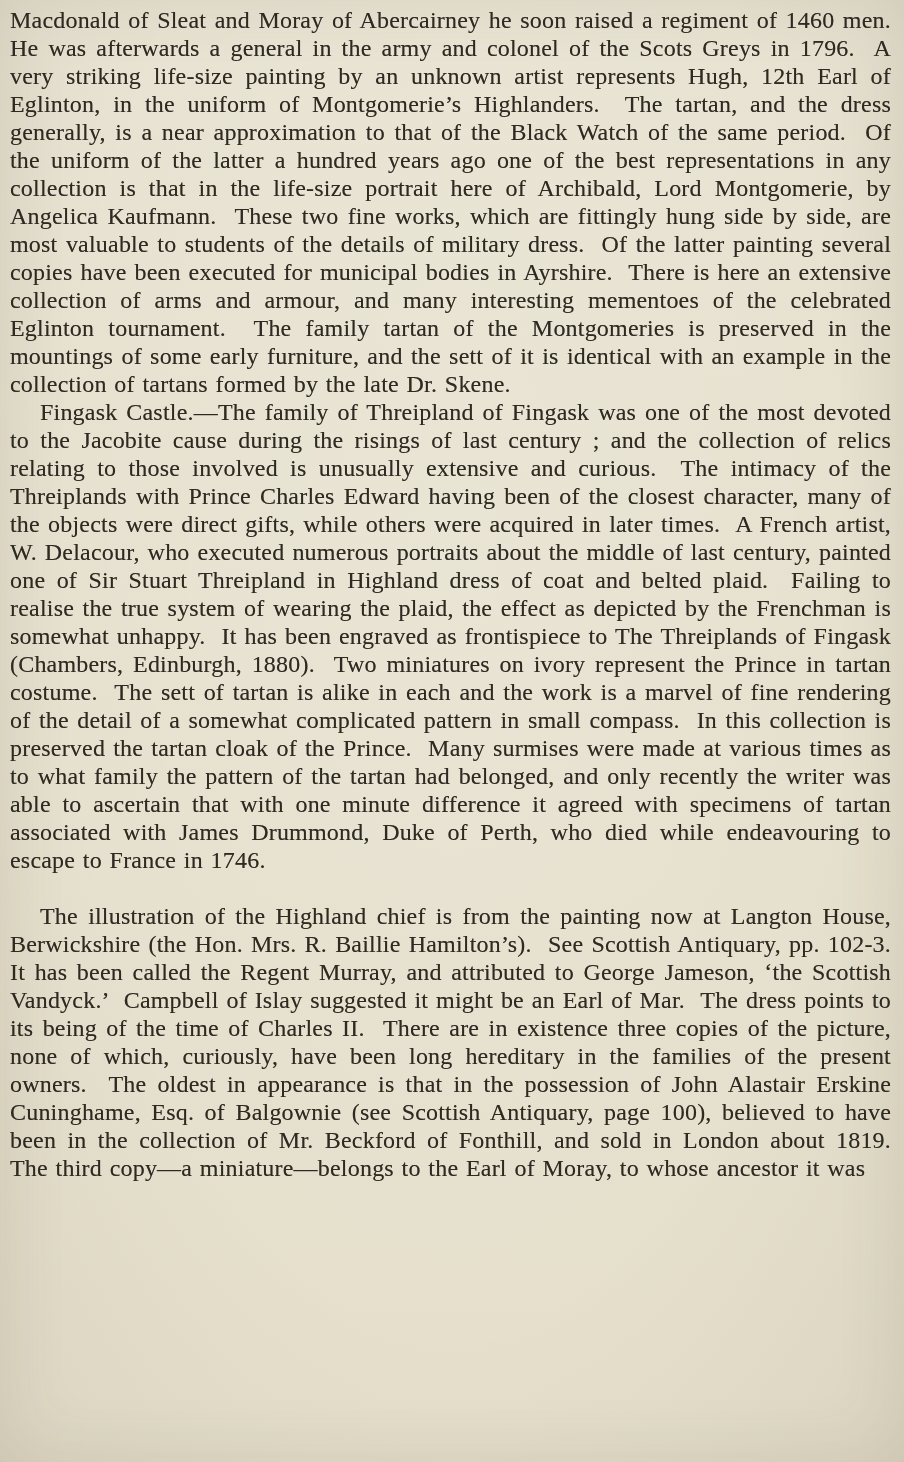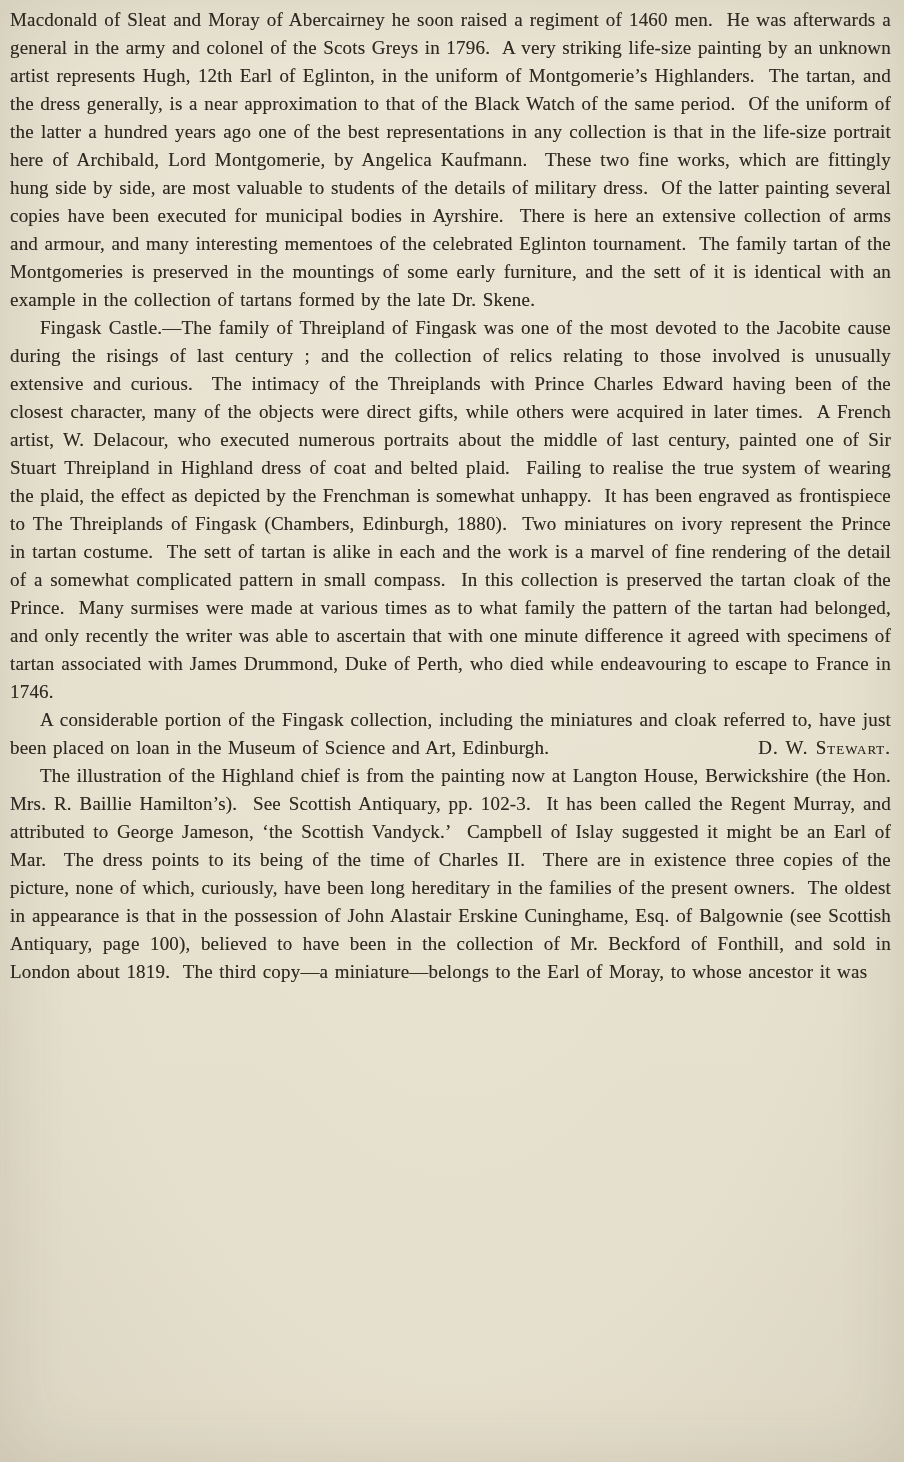--- a/index.html
+++ b/index.html
@@ -19,40 +19,39 @@
     width: 904px;
     height: 1462px;
     padding: 6px 13px 0 10px;
     background:
       radial-gradient(ellipse at 50% 38%, rgba(255,255,255,0.10), rgba(0,0,0,0.00) 60%, rgba(60,48,28,0.06) 100%),
       linear-gradient(var(--paper, #e8e3d2), var(--paper-dark, #e5dfcc));
     box-shadow: inset 0 0 70px rgba(92,76,48,0.12);
   }
   .para {
     margin: 0;
-    font-size: 19px;
+    font-size: 24px;
     line-height: 28px;
     text-align: justify;
     white-space: pre-wrap;
     letter-spacing: 0.2px;
     word-spacing: 1.5px;
     text-shadow: 0 0 0.5px rgba(46,42,34,0.45);
   }
   .para.indent { text-indent: 30px; }
-  .para.space-before { }
+  .para.space-before { margin-top: 28px; }
   .seg-italic { }
   .seg-signature {
     float: right;
     font-variant: small-caps;
     letter-spacing: 1px;
   }
 </style>
 </head>
 <body>
 
 <div class="page">
   <div id="text-block">
       <p class="para"><span>Macdonald of Sleat and Moray of Abercairney he soon raised a regiment of 1460 men.  He was afterwards a general in the army and colonel of the Scots Greys in 1796.  A very striking life-size painting by an unknown artist represents Hugh, 12th Earl of Eglinton, in the uniform of Montgomerie’s Highlanders.  The tartan, and the dress generally, is a near approximation to that of the Black Watch of the same period.  Of the uniform of the latter a hundred years ago one of the best representations in any collection is that in the life-size portrait here of Archibald, Lord Montgomerie, by Angelica Kaufmann.  These two fine works, which are fittingly hung side by side, are most valuable to students of the details of military dress.  Of the latter painting several copies have been executed for municipal bodies in Ayrshire.  There is here an extensive collection of arms and armour, and many interesting mementoes of the celebrated Eglinton tournament.  The family tartan of the Montgomeries is preserved in the mountings of some early furniture, and the sett of it is identical with an example in the collection of tartans formed by the late Dr. Skene.</span></p>
       <p class="para indent"><span class="seg-italic">Fingask Castle.</span><span>—The family of Threipland of Fingask was one of the most devoted to the Jacobite cause during the risings of last century ; and the collection of relics relating to those involved is unusually extensive and curious.  The intimacy of the Threiplands with Prince Charles Edward having been of the closest character, many of the objects were direct gifts, while others were acquired in later times.  A French artist, W. Delacour, who executed numerous portraits about the middle of last century, painted one of Sir Stuart Threipland in Highland dress of coat and belted plaid.  Failing to realise the true system of wearing the plaid, the effect as depicted by the Frenchman is somewhat unhappy.  It has been engraved as frontispiece to </span><span class="seg-italic">The Threiplands of Fingask</span><span> (Chambers, Edinburgh, 1880).  Two miniatures on ivory represent the Prince in tartan costume.  The sett of tartan is alike in each and the work is a marvel of fine rendering of the detail of a somewhat complicated pattern in small compass.  In this collection is preserved the tartan cloak of the Prince.  Many surmises were made at various times as to what family the pattern of the tartan had belonged, and only recently the writer was able to ascertain that with one minute difference it agreed with specimens of tartan associated with James Drummond, Duke of Perth, who died while endeavouring to escape to France in 1746.</span></p>
-      <p class="para indent"><span>A considerable portion of the Fingask collection, including the miniatures and cloak referred to, have just been placed on loan in the Museum of Science and Art, Edinburgh.</span><span class="seg-signature">D. W. Stewart.</span></p>
       <p class="para indent space-before"><span>The illustration of the Highland chief is from the painting now at Langton House, Berwickshire (the Hon. Mrs. R. Baillie Hamilton’s).  See </span><span class="seg-italic">Scottish Antiquary</span><span>, pp. 102-3.  It has been called the Regent Murray, and attributed to George Jameson, ‘the Scottish Vandyck.’  Campbell of Islay suggested it might be an Earl of Mar.  The dress points to its being of the time of Charles II.  There are in existence three copies of the picture, none of which, curiously, have been long hereditary in the families of the present owners.  The oldest in appearance is that in the possession of John Alastair Erskine Cuninghame, Esq. of Balgownie (see </span><span class="seg-italic">Scottish Antiquary</span><span>, page 100), believed to have been in the collection of Mr. Beckford of Fonthill, and sold in London about 1819.  The third copy—a miniature—belongs to the Earl of Moray, to whose ancestor it was</span></p>
     </div>
 </div>
 
 </body></html>

